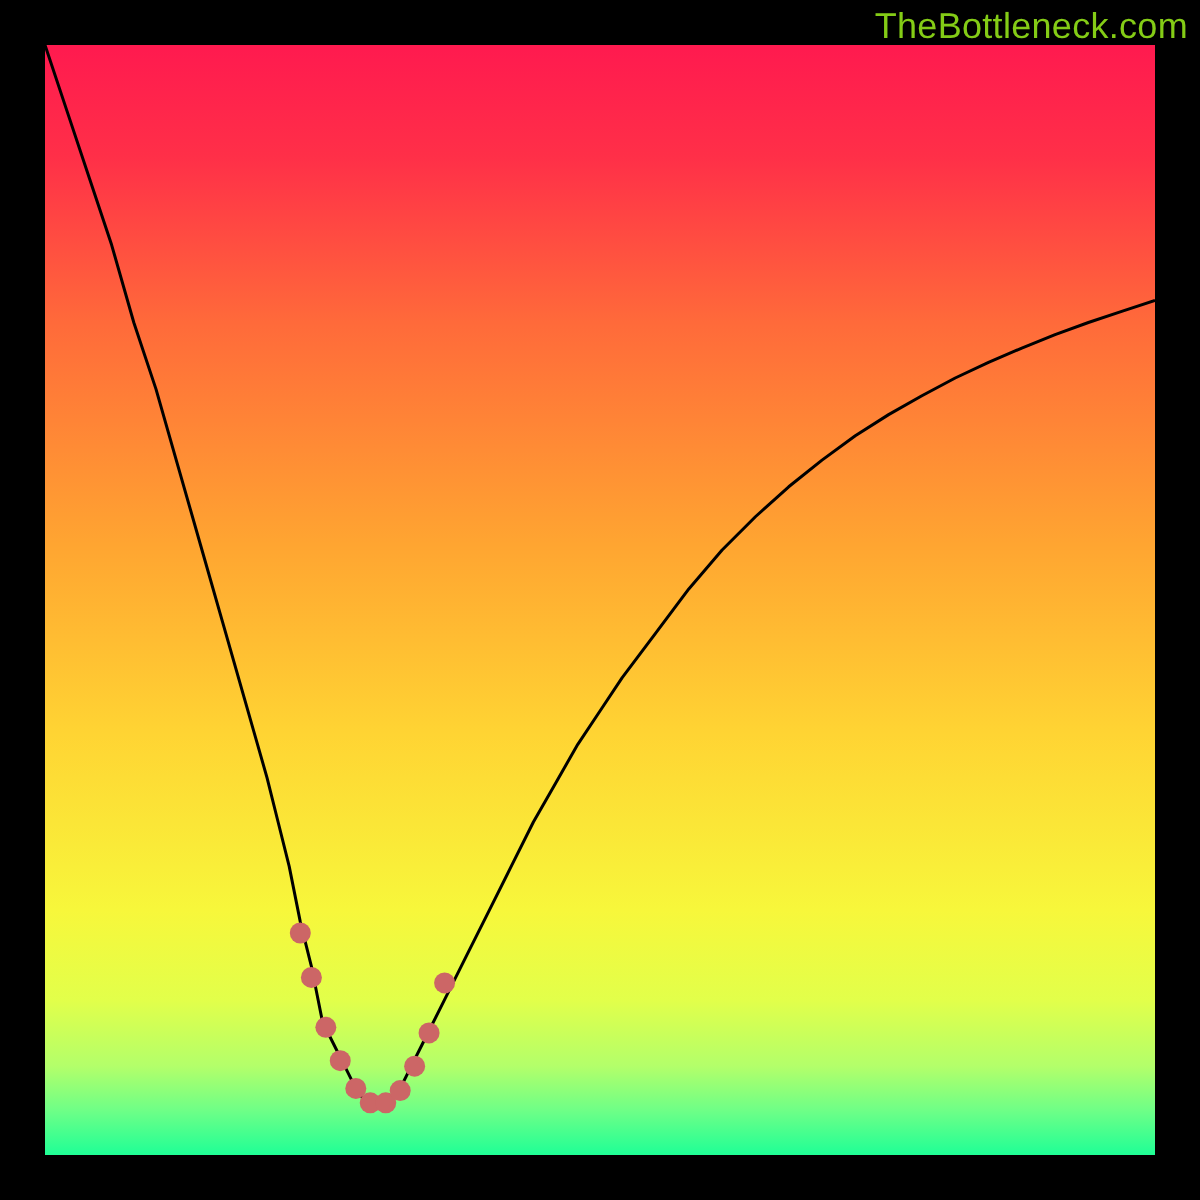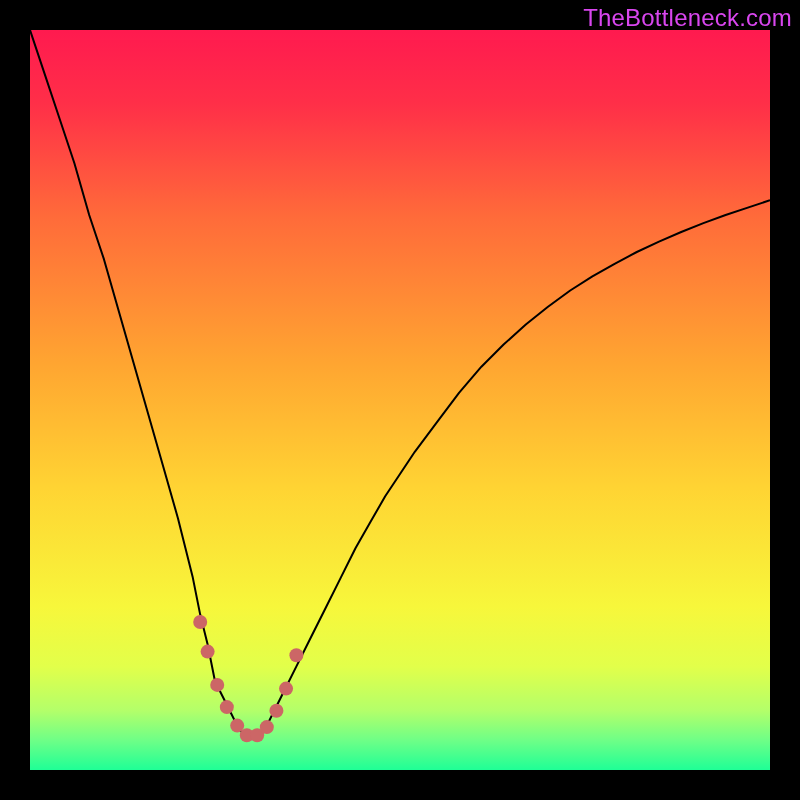--- a/index.html
+++ b/index.html
@@ -25,21 +25,21 @@
     top: 30px;
     width: 740px;
     height: 740px;
     overflow: hidden;
   }
   .watermark {
     position: absolute;
     top: 4px;
     right: 8px;
     font-size: 24px;
-    color: #d946ef;
+    color: #84cc16;
     font-weight: 500;
     letter-spacing: 0.2px;
     z-index: 10;
   }
   svg { display: block; }
 </style>
 </head>
 <body>
 
 <div class="frame">

